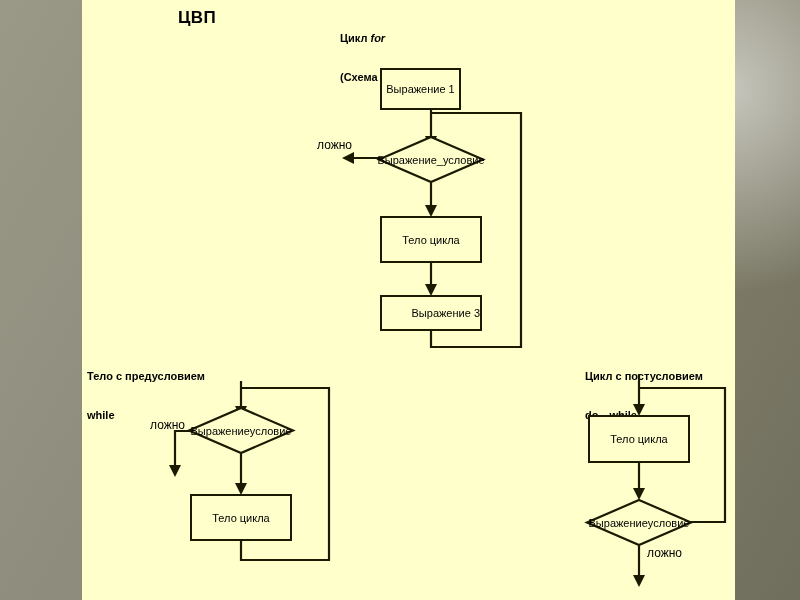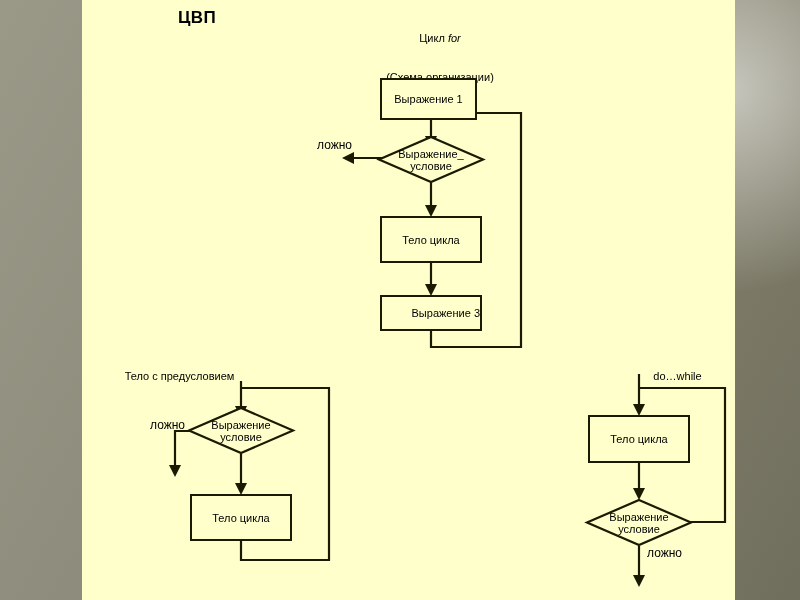--- a/index.html
+++ b/index.html
@@ -37,22 +37,21 @@
     white-space: pre;
     line-height: 1.18;
   }
   .slide-title {
     font-size: 17px;
     font-weight: bold;
     letter-spacing: 0.4px;
   }
   .chart-title {
     font-size: 11px;
-    font-weight: normal;
-    text-align: center;
+    font-weight: bold;
   }
   .chart-title .it { font-style: italic; }
   .node {
     position: absolute;
     box-sizing: border-box;
     border: 2px solid #1a1a00;
     background: #ffffcc;
     display: flex;
     align-items: center;
     justify-content: center;
@@ -61,21 +60,21 @@
   }
   .diamond-wrap {
     position: absolute;
   }
   .diamond-wrap svg { display: block; overflow: visible; }
   .diamond-text {
     position: absolute;
     left: 0; top: 0;
     width: 100%; height: 100%;
     display: flex;
-    flex-direction: column;
+    flex-direction: row;
     align-items: center;
     justify-content: center;
     font-size: 11px;
     color: #000000;
     white-space: pre;
     pointer-events: none;
   }
   .edge-layer {
     position: absolute;
     left: 0; top: 0;
@@ -119,21 +118,21 @@
       <polygon class="edge-head" points="343,284 355,284 349,296"></polygon>
 
       <path class="edge" d="M 313 158 L 271 158"></path>
       <polygon class="edge-head" points="272,152 272,164 260,158"></polygon>
 
       <path class="edge" d="M 349 331 L 349 347 L 439 347 L 439 113 L 349 113"></path>
     </svg>
 
     <div class="edge-lbl" style="left:235px; top:138px;">ложно</div>
 
-    <div class="node" style="left:298px; top:78px; width:97px; height:42px;">
+    <div class="node" style="left:298px; top:68px; width:81px; height:42px;">
       <span>Выражение 1</span>
     </div>
 
     <div class="diamond-wrap" style="left:296px; top:136px; width:106px; height:47px;">
       <svg width="106" height="47" viewBox="0 0 106 47">
         <polygon points="53,1 105,23.5 53,46 1,23.5" fill="#ffffcc" stroke="#1a1a00" stroke-width="2.2"></polygon>
       </svg>
       <div class="diamond-text">
         <span>Выражение_</span>
         <span>условие</span>
@@ -143,20 +142,21 @@
     <div class="node" style="left:298px; top:216px; width:102px; height:47px;">
       <span>Тело цикла</span>
     </div>
 
     <div class="node" style="left:298px; top:295px; width:102px; height:36px;justify-content:flex-end;">
       <span>Выражение 3</span>
     </div>
 
     <div class="lbl chart-title" style="left:5px; top:344px; width:185px;">
       <div>Тело с предусловием</div>
+      <div>while</div>
     </div>
 
     <svg class="edge-layer">
 
       <path class="edge" d="M 159 381 L 159 407"></path>
       <polygon class="edge-head" points="153,406 165,406 159,418"></polygon>
 
       <path class="edge" d="M 159 454 L 159 484"></path>
       <polygon class="edge-head" points="153,483 165,483 159,495"></polygon>
 
@@ -176,20 +176,21 @@
         <span>Выражение</span>
         <span>условие</span>
       </div>
     </div>
 
     <div class="node" style="left:108px; top:494px; width:102px; height:47px;">
       <span>Тело цикла</span>
     </div>
 
     <div class="lbl chart-title" style="left:503px; top:344px; width:185px;">
+      <div>Цикл с постусловием</div>
       <div>do…while</div>
     </div>
 
     <svg class="edge-layer">
 
       <path class="edge" d="M 557 374 L 557 405"></path>
       <polygon class="edge-head" points="551,404 563,404 557,416"></polygon>
 
       <path class="edge" d="M 557 463 L 557 489"></path>
       <polygon class="edge-head" points="551,488 563,488 557,500"></polygon>

